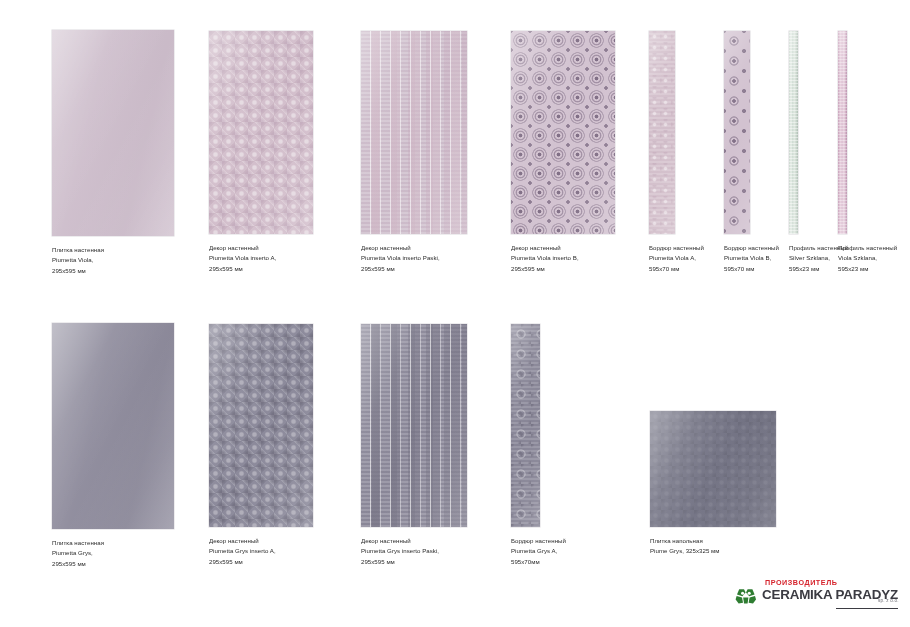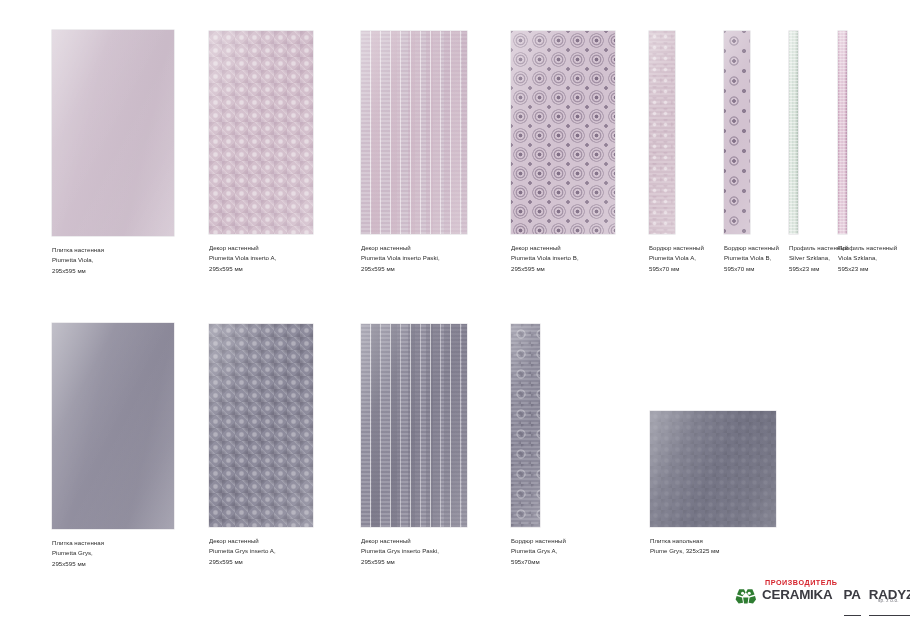--- a/index.html
+++ b/index.html
@@ -248,21 +248,21 @@
   .logo-wordmark {
     position: absolute;
     left: 27px;
     top: 9px;
     font-size: 13.4px;
     font-weight: bold;
     letter-spacing: -0.2px;
     color: #3b3b42;
     white-space: nowrap;
   }
-  .logo-wordmark .pz { border-bottom: 1.3px solid #3b3b42; padding-bottom: 13px; margin-left: 8px; }
+  .logo-wordmark .pz { border-bottom: 1.3px solid #3b3b42; padding-bottom: 6px; }
   .logo-suffix {
     position: absolute;
     left: 143px;
     top: 20px;
     font-size: 4.6px;
     color: #6a6a72;
     letter-spacing: 0.2px;
     white-space: nowrap;
   }
 </style>

